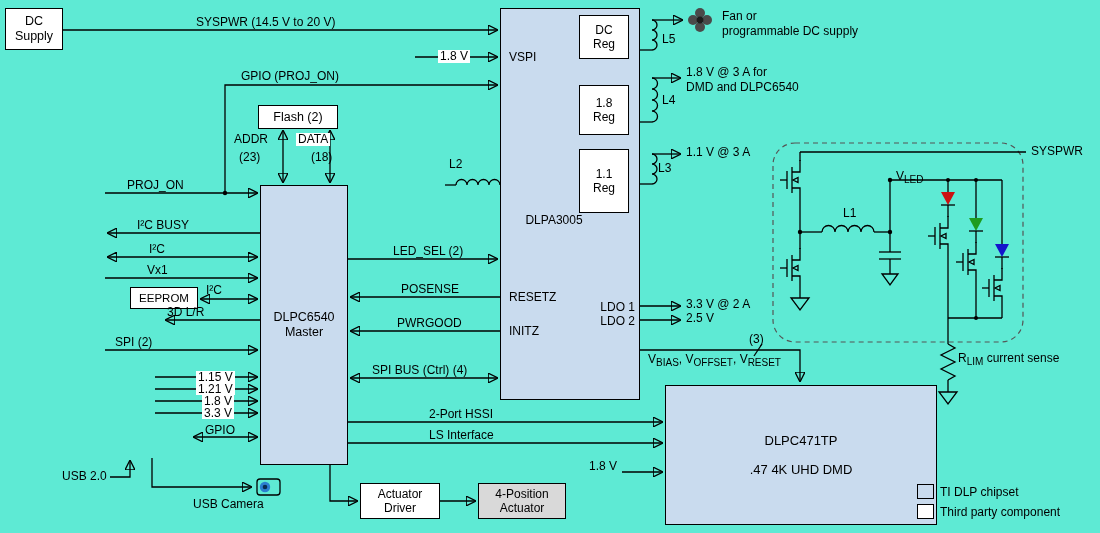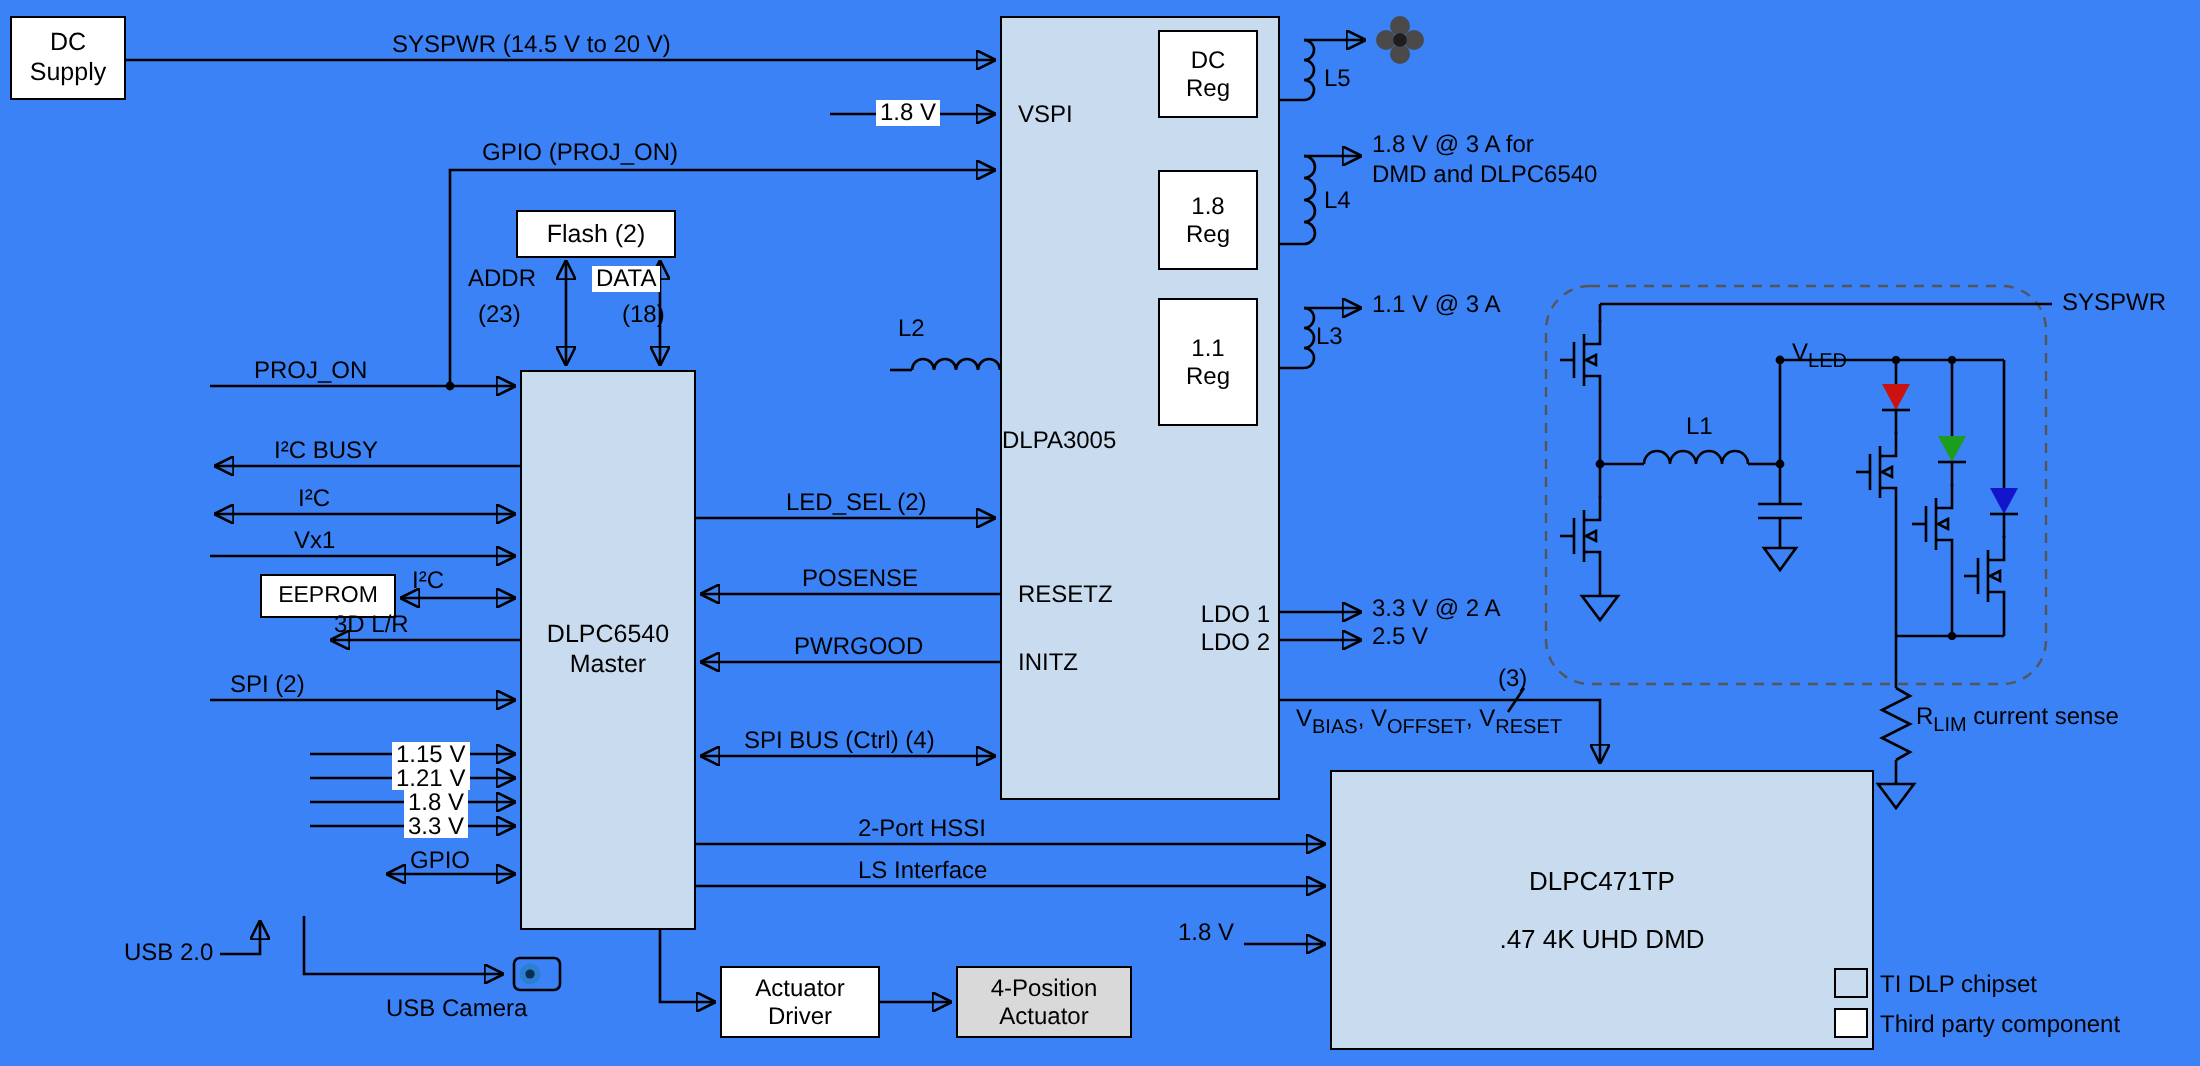--- a/index.html
+++ b/index.html
@@ -1,17 +1,17 @@
 <!DOCTYPE html>
 <html style="--chipset-blue: #c9dbee; --third-party-gray: #d9d9d9; --led-red: #cc1111; --led-green: #1e9c1e; --led-blue: #1414cc;"><head>
 <meta charset="utf-8">
 <style>
   *{margin:0;padding:0;box-sizing:border-box}
   body{font-family:"Liberation Sans",sans-serif;background:#fff;color:#000}
-  .stage{position:relative;width:1100px;height:533px;background:#3b82f6;overflow:hidden}
+  .stage{position:relative;width:1100px;height:533px;background:#5eead4;overflow:hidden}
   .box{position:absolute;border:1.6px solid #000;background:#fff;display:flex;flex-direction:column;
        align-items:center;justify-content:center;text-align:center;font-size:12.5px;line-height:15px}
   .chip{background:var(--chipset-blue,#c9dbee)}
   .gray{background:var(--third-party-gray,#d9d9d9)}
   .inner{position:absolute;border:1.4px solid #000;background:#fff;display:flex;flex-direction:column;
        align-items:center;justify-content:center;text-align:center;font-size:12px;line-height:14px}
   .lbl{position:absolute;font-size:12px;line-height:13px;white-space:nowrap}
   .bg{background:#fff;padding:0 2px}
   .abslbl{position:absolute;font-size:12px;line-height:14px;white-space:nowrap}
   sub{font-size:10px;line-height:1}
@@ -189,21 +189,21 @@
       <div>Reg</div>
     </div>
     <div class="inner" style="left:78px;top:76px;width:50px;height:50px">
       <div>1.8</div>
       <div>Reg</div>
     </div>
     <div class="inner" style="left:78px;top:140px;width:50px;height:64px">
       <div>1.1</div>
       <div>Reg</div>
     </div>
-    <div class="abslbl" style="left:0;right:32px;top:204px;text-align:left">DLPA3005</div>
+    <div class="abslbl" style="left:0;right:32px;top:204px;text-align:center">DLPA3005</div>
     <div class="abslbl" style="left:8px;top:281px">RESETZ</div>
     <div class="abslbl" style="left:8px;top:315px">INITZ</div>
     <div class="abslbl" style="right:4px;top:291px">LDO 1</div>
     <div class="abslbl" style="right:4px;top:305px">LDO 2</div>
   </div>
 
   <div class="box chip" style="left:665px;top:385px;width:272px;height:140px;gap:14px;font-size:13px">
     <div>DLPC471TP</div>
     <div>.47 4K UHD DMD</div>
   </div>
@@ -241,20 +241,24 @@
   <div class="lbl" style="left:193px;top:498px">USB Camera</div>
   <div class="lbl" style="left:393px;top:245px">LED_SEL (2)</div>
   <div class="lbl" style="left:401px;top:283px">POSENSE</div>
   <div class="lbl" style="left:397px;top:317px">PWRGOOD</div>
   <div class="lbl" style="left:372px;top:364px">SPI BUS (Ctrl) (4)</div>
   <div class="lbl" style="left:449px;top:158px">L2</div>
   <div class="lbl" style="left:429px;top:408px">2-Port HSSI</div>
   <div class="lbl" style="left:429px;top:429px">LS Interface</div>
   <div class="lbl" style="left:589px;top:460px">1.8 V</div>
 
+  <div class="lbl" style="left:722px;top:9px;line-height:15px;white-space:normal;width:160px">
+    <div>Fan or</div>
+    <div>programmable DC supply</div>
+  </div>
   <div class="lbl" style="left:686px;top:65px;line-height:15px">
     <div>1.8 V @ 3 A for</div>
     <div>DMD and DLPC6540</div>
   </div>
   <div class="lbl" style="left:662px;top:33px">L5</div>
   <div class="lbl" style="left:662px;top:94px">L4</div>
   <div class="lbl" style="left:658px;top:162px">L3</div>
   <div class="lbl" style="left:686px;top:146px">1.1 V @ 3 A</div>
   <div class="lbl" style="left:686px;top:298px">3.3 V @ 2 A</div>
   <div class="lbl" style="left:686px;top:312px">2.5 V</div>

